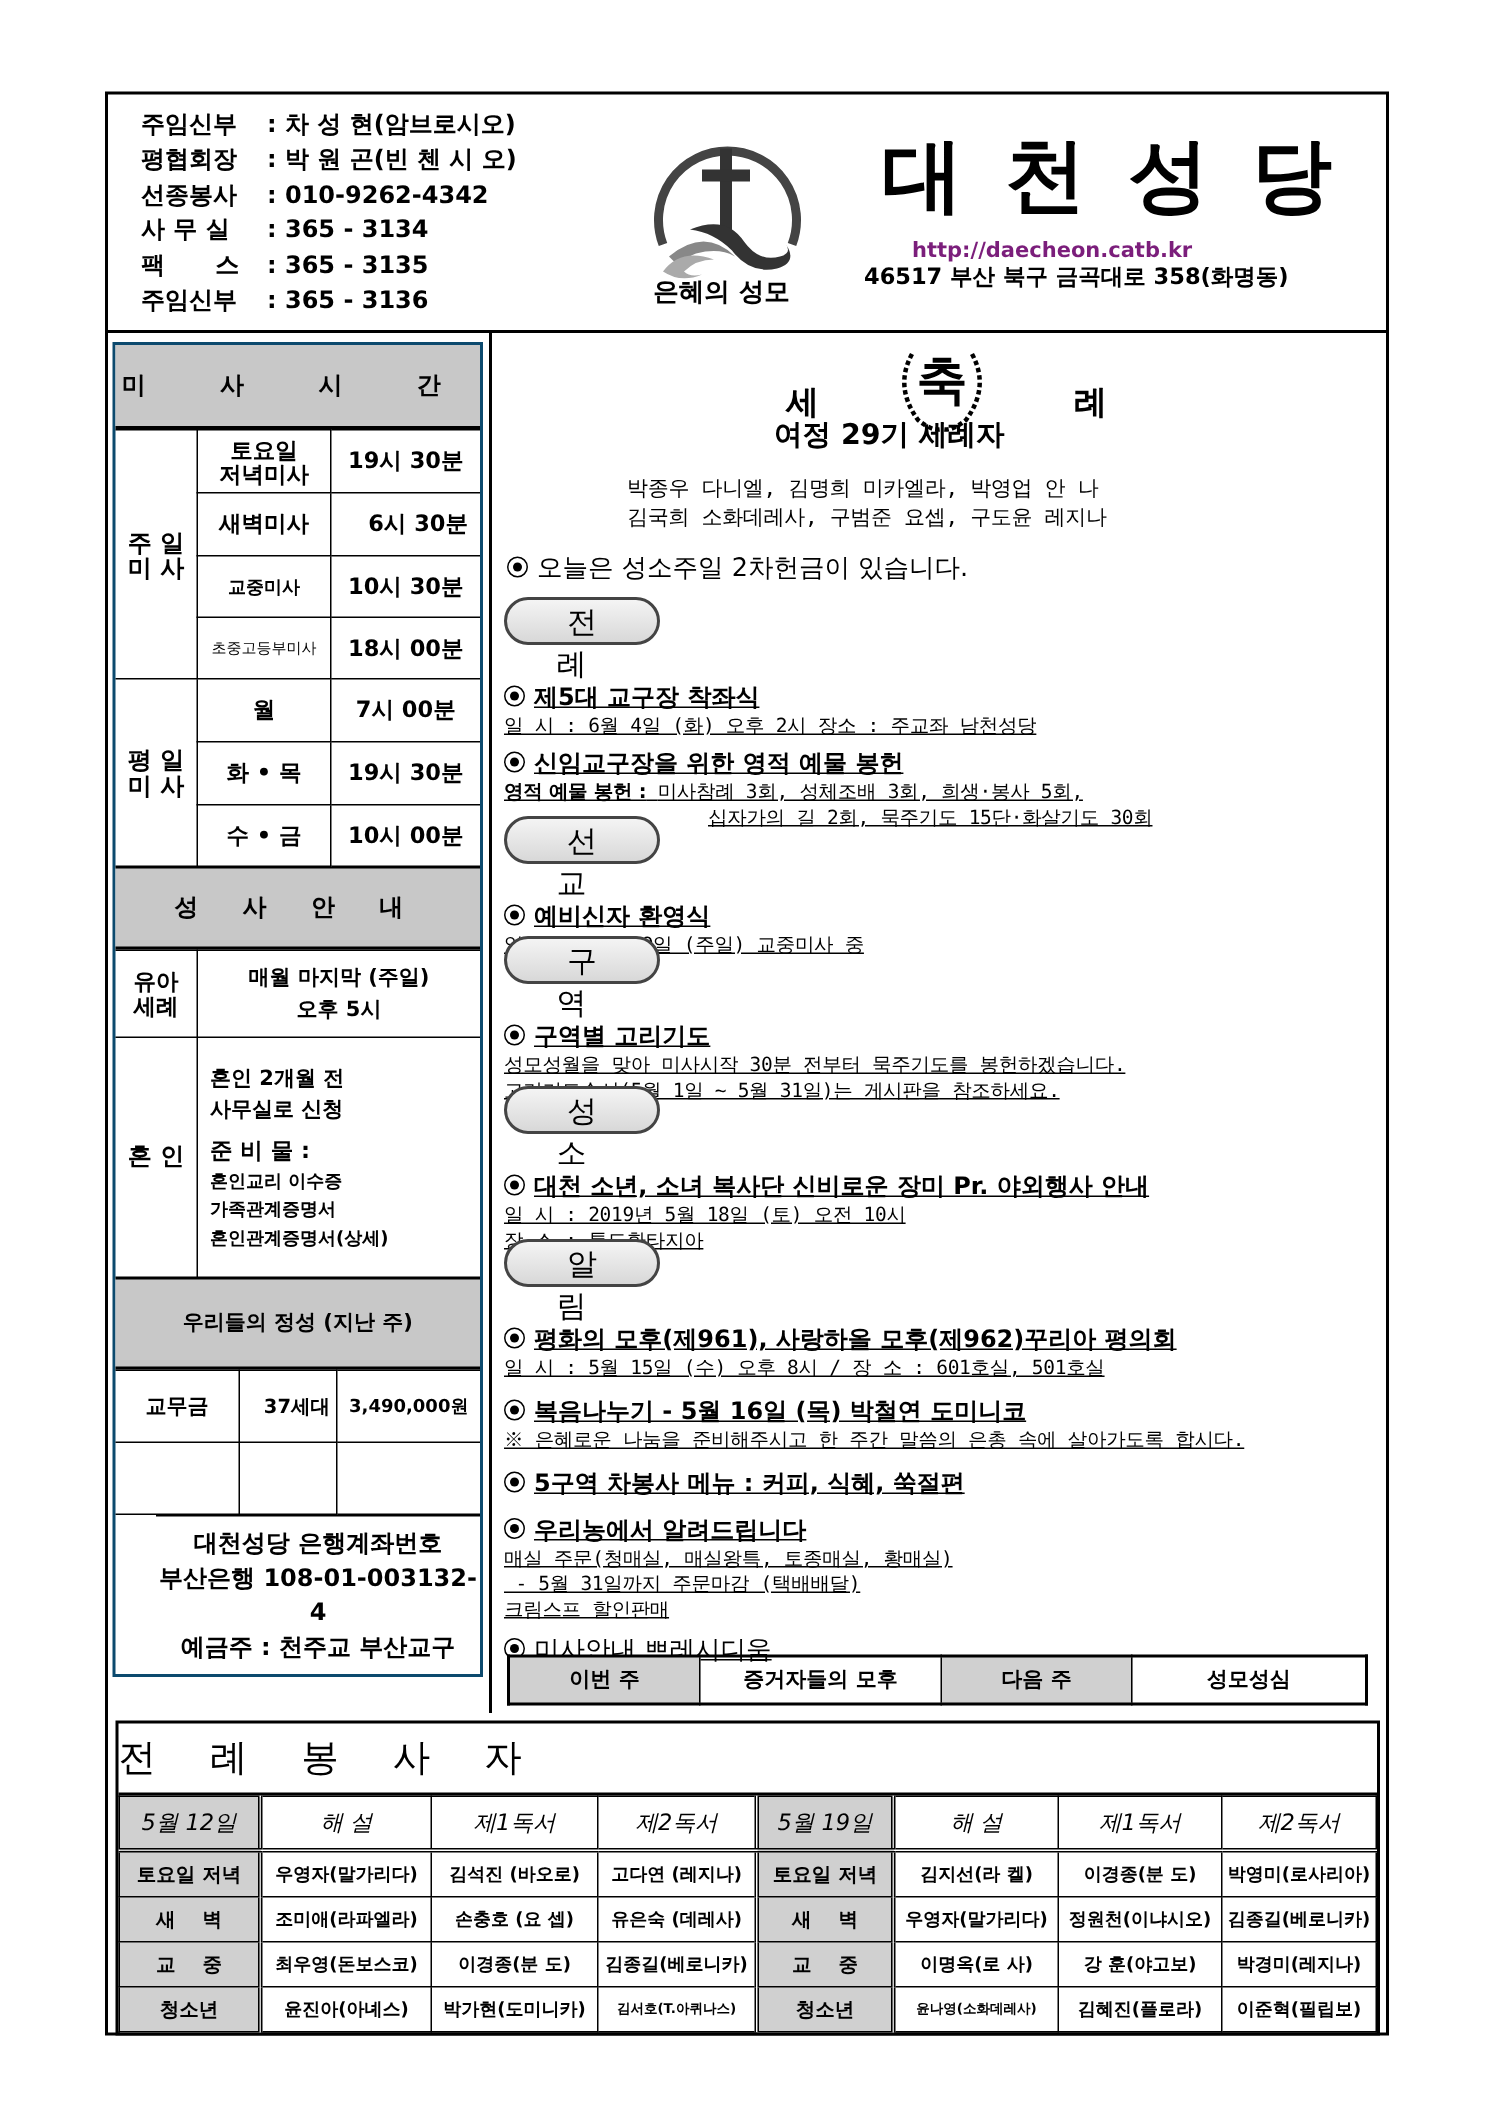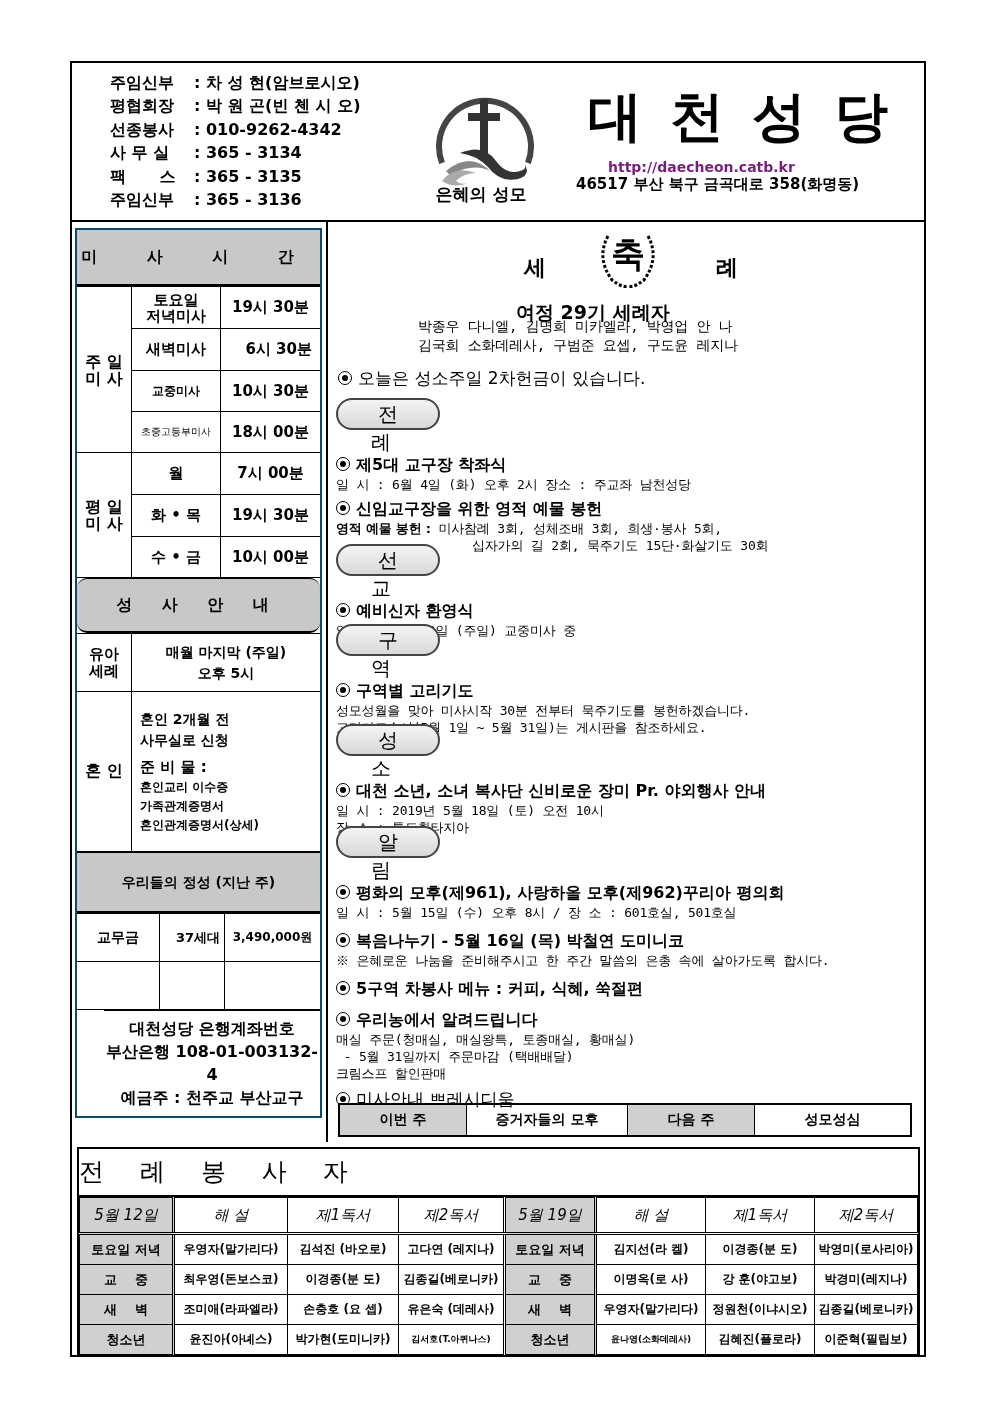--- a/index.html
+++ b/index.html
@@ -1,21 +1,21 @@
 <!DOCTYPE html>
 <html><head>
 <meta charset="utf-8">
 <style>
   html,body{margin:0;padding:0;background:#fff;}
   body{width:992px;height:1403px;position:relative;font-family:"DejaVu Sans","Liberation Sans",sans-serif;color:#000;overflow:hidden;}
   .abs{position:absolute;}
   .frame{position:absolute;left:70px;top:61px;width:856px;height:1296px;border:2px solid #000;box-sizing:border-box;}
   
   .hdr{position:absolute;left:72px;top:63px;width:852px;height:157px;border-bottom:2px solid #000;}
-  .info{position:absolute;left:22px;top:8px;font-weight:bold;font-size:16px;line-height:23.4px;margin-left:16px;}
+  .info{position:absolute;left:22px;top:8px;font-weight:bold;font-size:16px;line-height:23.4px;}
   .info .row{display:flex;white-space:nowrap;}
   .info .k{width:84px;display:inline-block;}
   .logo{position:absolute;left:352px;top:22px;width:120px;height:125px;}
   .logo-cap{position:absolute;left:350px;top:120px;width:118px;text-align:center;font-weight:bold;font-size:17px;}
   .title{position:absolute;left:516px;top:22px;font-weight:bold;font-size:54px;letter-spacing:28px;white-space:nowrap;line-height:64px;}
   .url{position:absolute;left:536px;top:96px;color:#7b1e7b;font-size:14px;font-weight:bold;}
   .addr{position:absolute;left:504px;top:112px;font-weight:bold;font-size:15px;white-space:nowrap;}
   
   .lp{position:absolute;left:75px;top:228px;width:247px;border:2px solid #0c4a6e;box-sizing:border-box;}
   .vdiv{position:absolute;left:326px;top:222px;width:2px;height:920px;background:#000;}
@@ -26,21 +26,21 @@
   table.mass tr td:last-child{border-right:none;}
   .lbl2{font-size:15px;line-height:16px;}
   
   .rc{position:absolute;left:336px;top:228px;width:585px;}
   .pill{position:relative;display:inline-block;width:104px;height:32px;border:2px solid #444;border-radius:16px;background:linear-gradient(#f4f4f4,#d8d8d8);box-sizing:border-box;text-align:center;font-size:20px;line-height:28px;letter-spacing:14px;text-indent:14px;}
   .pill-shadow{position:absolute;left:28px;top:14px;width:96px;height:20px;border-radius:12px;background:#bdbdbd;z-index:-1;}
   .bul{font-weight:bold;font-size:16px;white-space:nowrap;}
   .bul .dot{display:inline-block;width:12px;height:12px;border:1.5px solid #000;border-radius:50%;position:relative;margin-right:6px;vertical-align:-1px;}
   .bul .dot::after{content:"";position:absolute;left:3px;top:3px;width:6px;height:6px;background:#000;border-radius:50%;}
   .txt{font-size:13px;white-space:nowrap;line-height:17px;font-family:"DejaVu Sans Mono","Liberation Mono",monospace;letter-spacing:-0.2px;}
-  .sec{position:absolute;left:0;}
+  .sec{position:absolute;left:0;text-decoration:underline;}
   .nav-table{border-collapse:collapse;border:2px solid #000;}
   .nav-table td{border:1px solid #000;height:28px;text-align:center;font-weight:bold;font-size:14px;}
   
   .bt{position:absolute;left:77px;top:1147px;width:843px;border:2px solid #000;box-sizing:border-box;}
   .bt-title{height:46px;border-bottom:2px solid #000;text-align:left;font-size:25px;letter-spacing:14px;line-height:46px;}
   table.srv{border-collapse:collapse;width:100%;}
   table.srv td{border:1px solid #000;text-align:center;font-size:12px;font-weight:bold;height:29px;padding:0;white-space:nowrap;}
   table.srv tr.head td{height:34px;font-size:15px;font-weight:normal;font-style:italic;}
   table.srv td.g{background:#d0d0d0;font-size:13px;}
   table.srv td.dbl{border-left:3px double #000;}
@@ -126,21 +126,21 @@
     <tr style="height:42px">
       <td style="font-size:15px">화 • 목</td>
       <td style="font-size:15px">19시 30분</td>
     </tr>
     <tr style="height:41px">
       <td style="font-size:15px">수 • 금</td>
       <td style="font-size:15px">10시 00분</td>
     </tr>
   </tbody>
     </table>
-  <div class="hbar" style="height:52px;line-height:52px;letter-spacing:12px;border-top:1px solid #000;border-radius:10px;">성 사 안 내</div>
+  <div class="hbar" style="height:52px;line-height:52px;letter-spacing:12px;border-top:1px solid #000;">성 사 안 내</div>
   <table class="mass">
     <tbody>
         <tr style="height:58px">
       <td style="width:54px;white-space:pre-line;font-size:15px;line-height:17px;">유아
 세례</td>
       <td style="white-space:pre-line;font-size:14px;line-height:21px;">매월 마지막 (주일)
 오후 5시</td>
     </tr>
     <tr style="height:160px">
       <td style="font-size:16px">혼 인</td>
@@ -179,21 +179,21 @@
 
 <div class="rc">
 
   <div class="abs" style="left:188px;top:25px;font-weight:bold;font-size:22px;">세</div>
   <svg class="abs" style="left:258px;top:0px;width:68px;height:62px" viewBox="0 0 68 62">
     <path d="M14 8 Q2 30 18 52 Q28 60 34 58" fill="none" stroke="#000" stroke-width="3" stroke-dasharray="3 2"></path>
     <path d="M54 8 Q66 30 50 52 Q40 60 34 58" fill="none" stroke="#000" stroke-width="3" stroke-dasharray="3 2"></path>
   </svg>
   <div class="abs" style="left:270px;top:4px;width:44px;text-align:center;font-weight:bold;font-size:34px;line-height:44px;">축</div>
   <div class="abs" style="left:380px;top:25px;font-weight:bold;font-size:22px;">례</div>
-  <div class="abs" style="left:180px;top:72px;font-weight:bold;font-size:19px;">여정 29기 세례자</div>
+  <div class="abs" style="left:180px;top:49px;font-weight:bold;font-size:19px;">여정 29기 세례자</div>
   <div class="abs txt" style="left:82px;top:89px;font-size:14px;line-height:19px">
     <div>박종우 다니엘, 김명희 미카엘라, 박영업 안  나</div>
     <div>김국희 소화데레사, 구범준 요셉, 구도윤 레지나</div>
   </div>
 
   <div class="abs bul" style="left:2px;top:139px;font-weight:normal;font-size:17px"><span class="dot"></span><span>오늘은 성소주일 2차헌금이 있습니다.</span></div>
 
   <div class="sec" style="top:170px">
     <div class="pill"><span class="pill-shadow"></span><span>전 례</span></div>
     <div class="bul" style="margin-top:2px"><span class="dot"></span><span>제5대 교구장 착좌식</span></div>
@@ -267,38 +267,38 @@
       <td class="g" style="white-space:pre">토요일 저녁</td>
       <td class="dbl">우영자(말가리다)</td>
       <td>김석진 (바오로)</td>
       <td>고다연 (레지나)</td>
       <td class="g dbl" style="white-space:pre">토요일 저녁</td>
       <td class="dbl">김지선(라 켈)</td>
       <td>이경종(분 도)</td>
       <td>박영미(로사리아)</td>
     </tr>
     <tr>
+      <td class="g" style="white-space:pre">새    벽</td>
+      <td class="dbl">조미애(라파엘라)</td>
+      <td>손충호 (요 셉)</td>
+      <td>유은숙 (데레사)</td>
+      <td class="g dbl" style="white-space:pre">새    벽</td>
+      <td class="dbl">우영자(말가리다)</td>
+      <td>정원천(이냐시오)</td>
+      <td>김종길(베로니카)</td>
+    </tr>
+    <tr>
       <td class="g" style="white-space:pre">교    중</td>
       <td class="dbl">최우영(돈보스코)</td>
       <td>이경종(분 도)</td>
       <td>김종길(베로니카)</td>
       <td class="g dbl" style="white-space:pre">교    중</td>
       <td class="dbl">이명옥(로 사)</td>
       <td>강 훈(야고보)</td>
       <td>박경미(레지나)</td>
-    </tr>
-    <tr>
-      <td class="g" style="white-space:pre">새    벽</td>
-      <td class="dbl">조미애(라파엘라)</td>
-      <td>손충호 (요 셉)</td>
-      <td>유은숙 (데레사)</td>
-      <td class="g dbl" style="white-space:pre">새    벽</td>
-      <td class="dbl">우영자(말가리다)</td>
-      <td>정원천(이냐시오)</td>
-      <td>김종길(베로니카)</td>
     </tr>
     <tr>
       <td class="g">청소년</td>
       <td class="dbl">윤진아(아녜스)</td>
       <td>박가현(도미니카)</td>
       <td style="font-size:9px">김서호(T.아퀴나스)</td>
       <td class="g dbl">청소년</td>
       <td class="dbl" style="font-size:9px">윤나영(소화데레사)</td>
       <td>김혜진(플로라)</td>
       <td>이준혁(필립보)</td>

